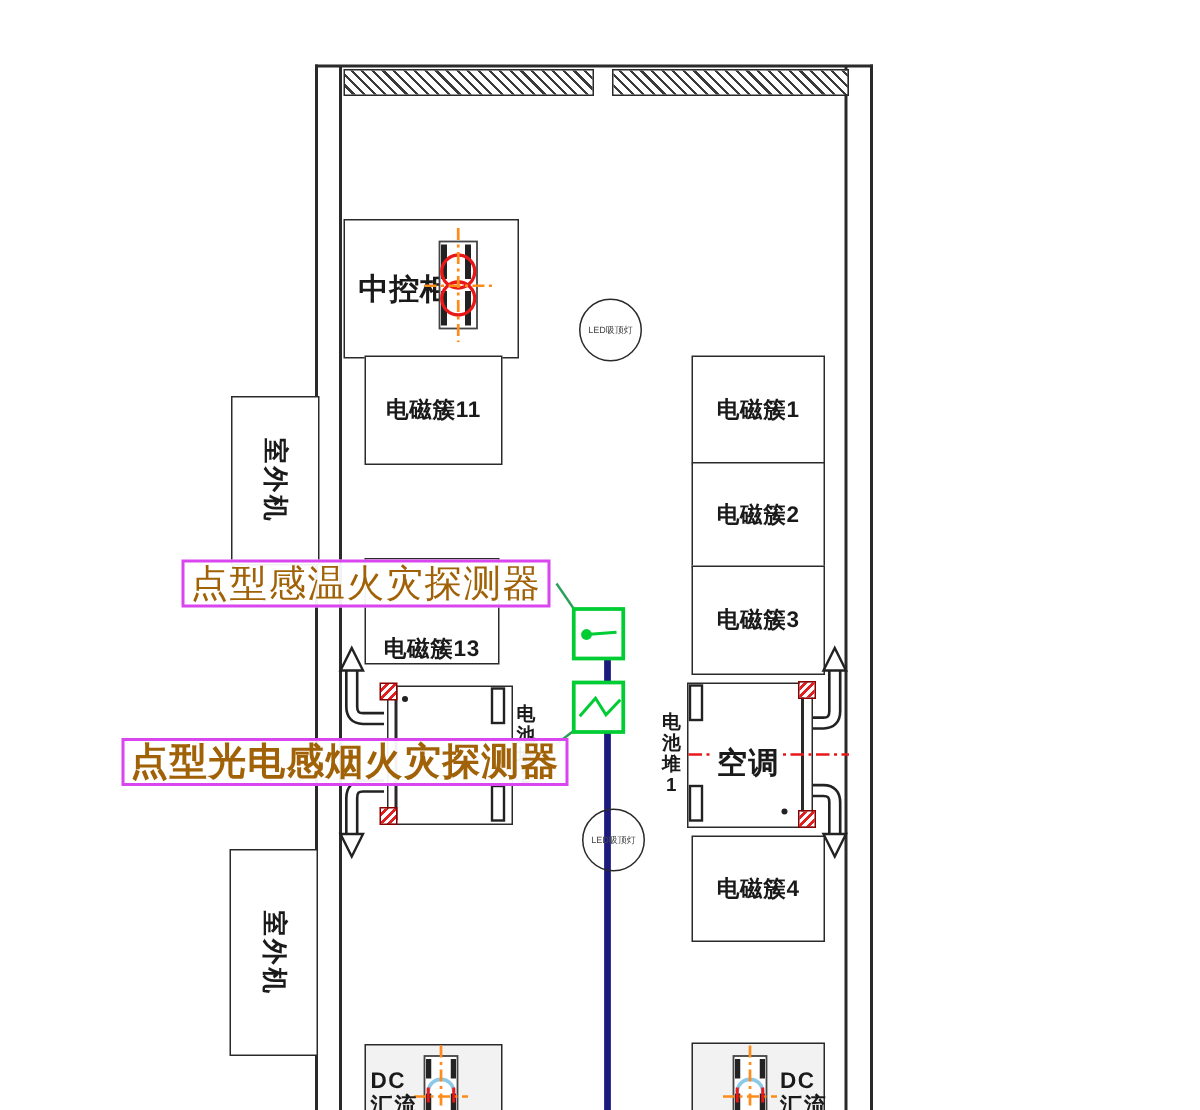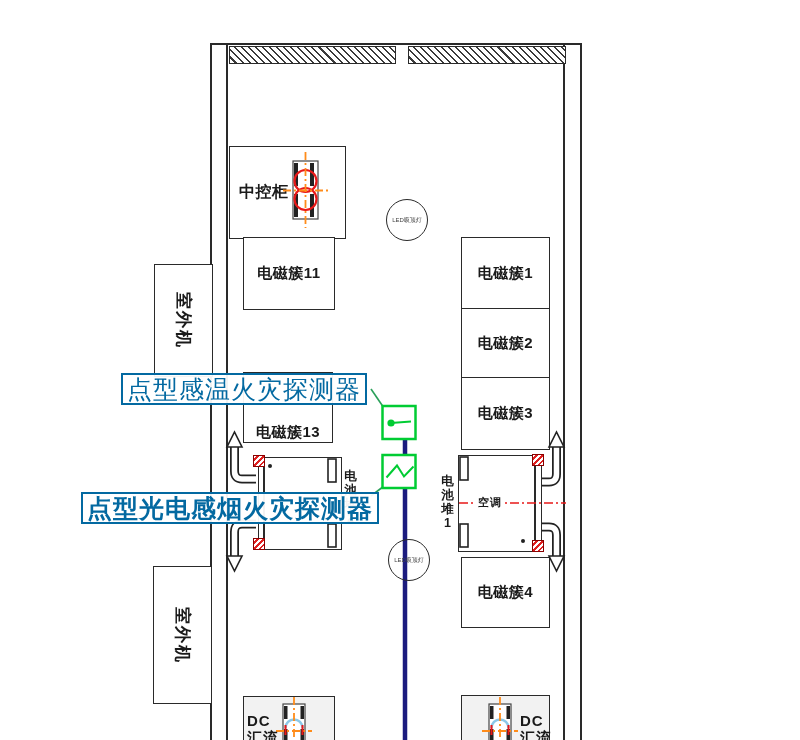--- a/index.html
+++ b/index.html
@@ -24,36 +24,36 @@
   .innerline{position:absolute;background:#2a2a2a;}
   .vrot{
     position:absolute;font-weight:bold;font-size:17px;letter-spacing:2px;
     transform:rotate(90deg);transform-origin:center center;white-space:nowrap;
   }
   .vtext{
     position:absolute;width:15px;font-weight:bold;font-size:12.5px;
     line-height:14px;word-break:break-all;text-align:center;z-index:4;
   }
   .green-label{
-    position:absolute;z-index:10;border:2px solid #0369a1;color:#0369a1;
+    position:absolute;z-index:10;border:2px solid #d946ef;color:#a16207;
     background:rgba(255,255,255,0.94);font-size:25px;line-height:28px;
     padding:0 4px;white-space:nowrap;letter-spacing:1px;
   }
   .led{
     position:absolute;width:40px;height:40px;border:1.5px solid #2a2a2a;
     border-radius:50%;display:flex;align-items:center;justify-content:center;
     font-size:6px;color:#444;z-index:6;background:transparent;letter-spacing:0;
   }
   .redsq{
     position:absolute;width:10px;height:10px;border:1px solid #8a0000;z-index:4;
     background:repeating-linear-gradient(135deg,#fff 0 2px,#e02020 2px 4px);
   }
   .dot{position:absolute;width:4px;height:4px;border-radius:50%;background:#222;z-index:4;}
   .ac-label{
-    position:absolute;z-index:6;background:#fff;font-weight:bold;font-size:11px;
+    position:absolute;z-index:6;background:#fff;font-weight:bold;font-size:20px;
     padding:0 2px;letter-spacing:1px;
   }
   .dc-text{
     position:absolute;z-index:6;font-weight:bold;font-size:15px;line-height:17px;
     letter-spacing:1px;
   }
   svg.overlay{position:absolute;left:0;top:0;z-index:5;pointer-events:none;}
 </style>
 </head>
 <body>
@@ -68,21 +68,21 @@
   <div class="hatch" style="left:229px;top:46px;width:165px;"></div>
   <div class="hatch" style="left:408px;top:46px;width:156px;"></div>
 
   <div class="box" style="left:154px;top:264px;width:57px;height:111px;">
     <span class="vrot">室外机</span>
   </div>
   <div class="box" style="left:153px;top:566px;width:57px;height:136px;">
     <span class="vrot">室外机</span>
   </div>
 
-  <div class="box" style="left:229px;top:146px;width:106px;height:91px;justify-content:flex-start;padding-left:9px;font-size:16px;">
+  <div class="box" style="left:229px;top:146px;width:106px;height:91px;justify-content:flex-start;padding-left:9px;font-size:20px;">
     <span>中控柜</span>
   </div>
 
   <div class="box" style="left:243px;top:237px;width:90px;height:71px;">
     <span>电磁簇11</span>
   </div>
   <div class="box" style="left:243px;top:372px;width:90px;height:71px;align-items:flex-end;padding-top:30px;box-sizing:border-box;">
     <span>电磁簇13</span>
   </div>
   <div class="box gray" style="left:243px;top:696px;width:90px;height:46px;"></div>

